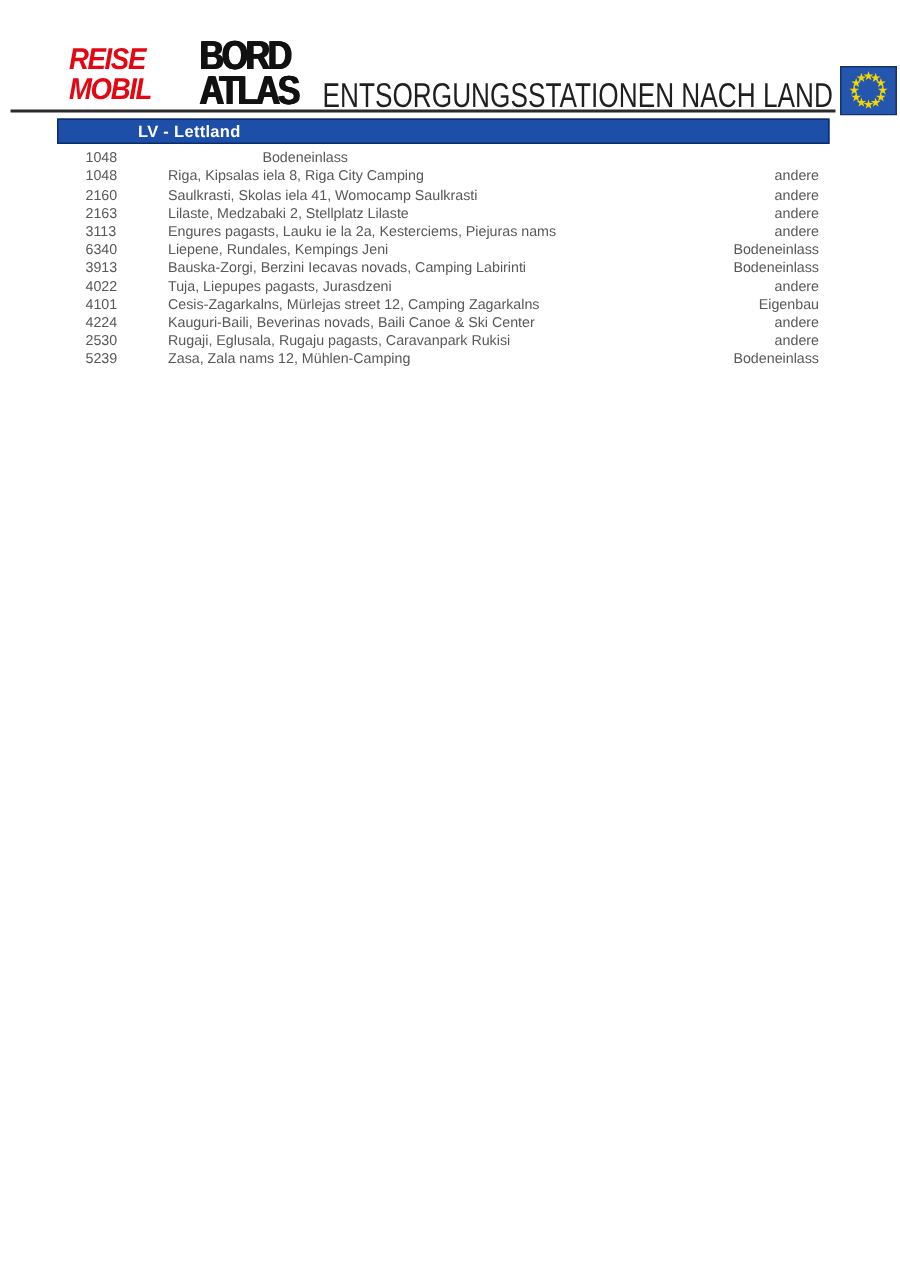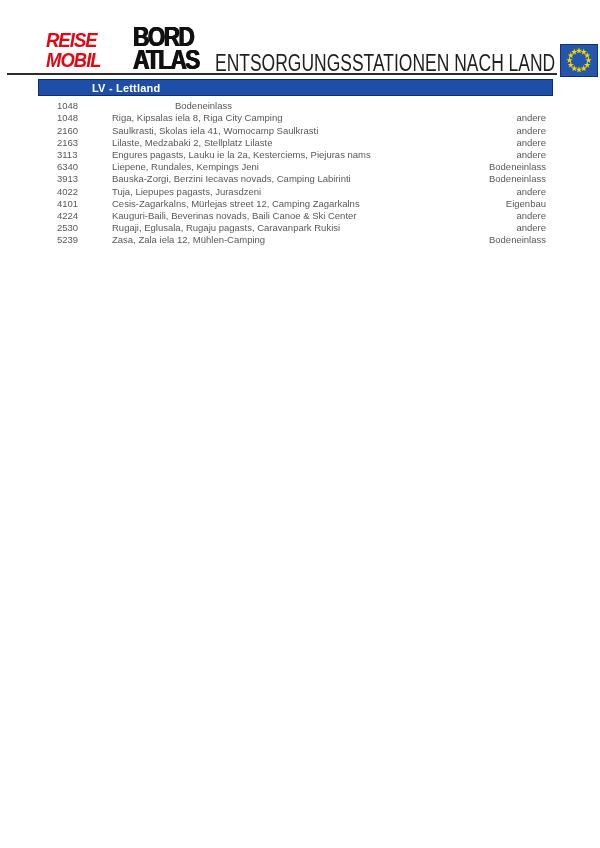--- a/index.html
+++ b/index.html
@@ -156,18 +156,18 @@
       <span class="c-desc">Kauguri-Baili, Beverinas novads, Baili Canoe &amp; Ski Center</span>
       <span class="c-type">andere</span>
     </div>
       <div class="srow">
       <span class="c-id">2530</span>
       <span class="c-desc">Rugaji, Eglusala, Rugaju pagasts, Caravanpark Rukisi</span>
       <span class="c-type">andere</span>
     </div>
       <div class="srow">
       <span class="c-id">5239</span>
-      <span class="c-desc">Zasa, Zala iela 12, Mühlen-Camping</span>
+      <span class="c-desc">Zasa, Zala nams 12, Mühlen-Camping</span>
       <span class="c-type">Bodeneinlass</span>
     </div>
     </div>
 
 </div>
 
 </body></html>

